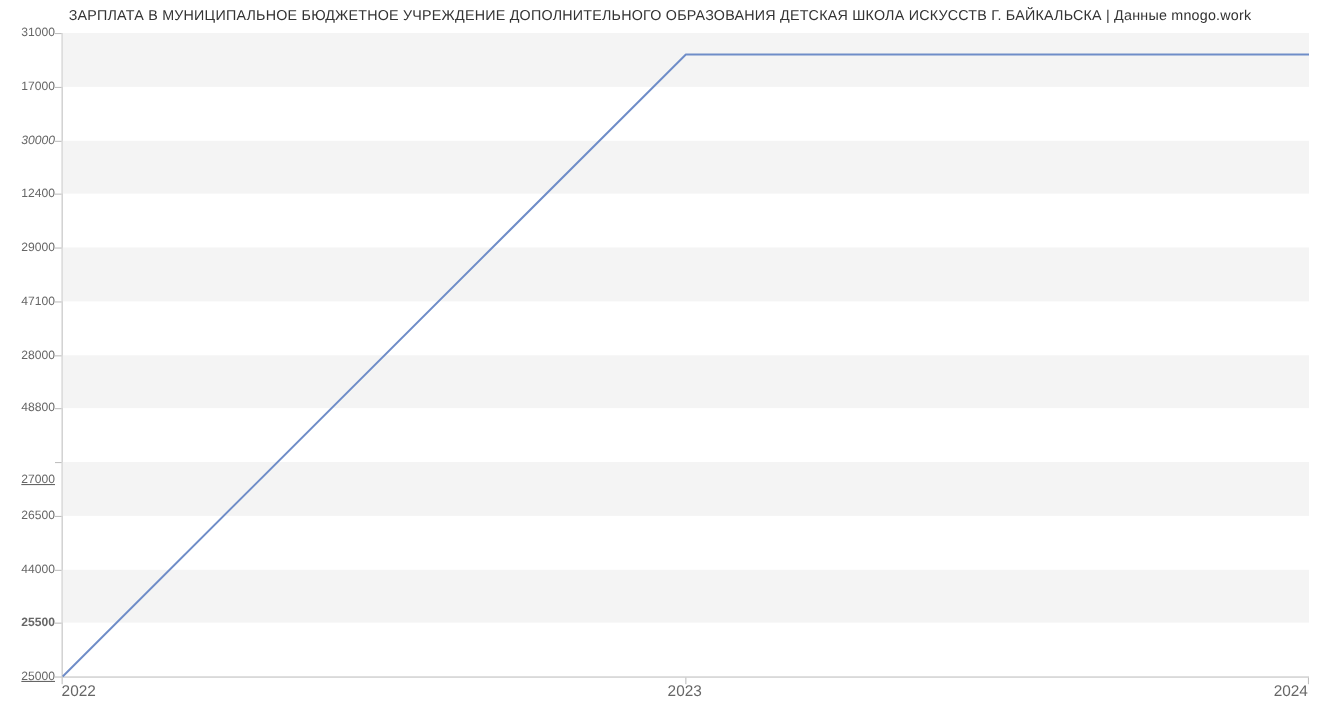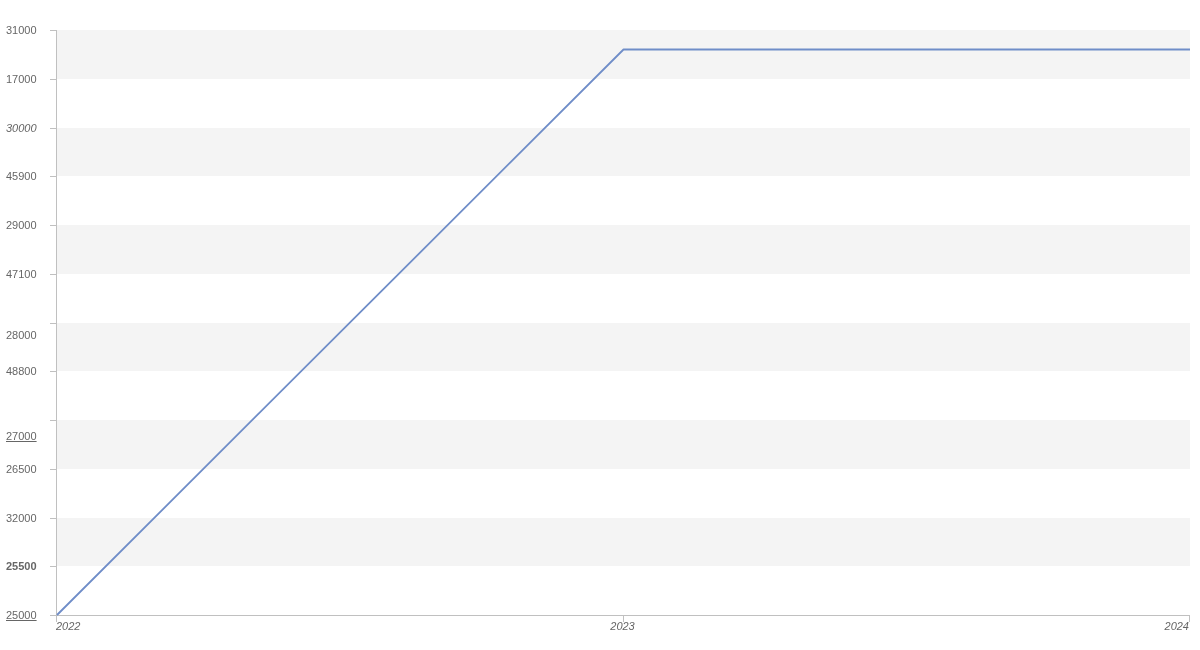--- a/index.html
+++ b/index.html
@@ -40,31 +40,31 @@
   .band {
     position: absolute;
     left: 0;
     width: 100%;
     background: #f4f4f4;
   }
   .ytick {
     position: absolute;
     right: 1150px; 
     width: 44px;
+    text-align: right;
     font-size: 11px;
     color: #666666;
     transform: translateY(-50%);
   }
   .xtick {
     position: absolute;
     top: 620px;
-    font-size: 11px;
+    font-size: 14px;
     color: #666666;
     transform: translateX(-50%);
-    font-style: italic;
   }
   .yTickMark {
     position: absolute;
     left: 50px;
     width: 6px;
     height: 1px;
     background: #c0c0c0;
   }
   .xTickMark {
     position: absolute;
@@ -77,51 +77,52 @@
     position: absolute;
     left: 0;
     top: 0;
     overflow: visible;
   }
 </style>
 </head>
 <body>
 
 <div class="chart-wrap">
+  <div class="title">ЗАРПЛАТА В МУНИЦИПАЛЬНОЕ БЮДЖЕТНОЕ  УЧРЕЖДЕНИЕ ДОПОЛНИТЕЛЬНОГО ОБРАЗОВАНИЯ  ДЕТСКАЯ ШКОЛА ИСКУССТВ Г. БАЙКАЛЬСКА | Данные mnogo.work</div>
 
   <div class="plot" id="plot">
     <div class="band" style="top: 487.5px; height: 48.75px;"></div>
       <div class="band" style="top: 390px; height: 48.75px;"></div>
       <div class="band" style="top: 292.5px; height: 48.75px;"></div>
       <div class="band" style="top: 195px; height: 48.75px;"></div>
       <div class="band" style="top: 97.5px; height: 48.75px;"></div>
       <div class="band" style="top: 0px; height: 48.75px;"></div>
       <svg class="lines" id="svgLines" width="1134" height="586">
         <path d="M0 585 L566.5 19.5 L1133 19.5" fill="none" stroke="#6f8dc8" stroke-width="1.8" stroke-linejoin="round"></path>
       </svg>
   </div>
 <div class="ytick" style="top: 615px; text-decoration: underline;">25000</div>
     <div class="yTickMark" style="top: 615px;"></div>
     <div class="ytick" style="top: 566.25px; font-weight: bold;">25500</div>
     <div class="yTickMark" style="top: 566.25px;"></div>
-    <div class="ytick" style="top: 517.5px;">32000</div>
+    <div class="ytick" style="top: 517.5px;">44000</div>
     <div class="yTickMark" style="top: 517.5px;"></div>
     <div class="ytick" style="top: 468.75px;">26500</div>
     <div class="yTickMark" style="top: 468.75px;"></div>
     <div class="ytick" style="top: 436px; text-decoration: underline;">27000</div>
     <div class="yTickMark" style="top: 420px;"></div>
     <div class="ytick" style="top: 371.25px;">48800</div>
     <div class="yTickMark" style="top: 371.25px;"></div>
-    <div class="ytick" style="top: 322.5px; margin-top: 12px;">28000</div>
+    <div class="ytick" style="top: 322.5px;">28000</div>
     <div class="yTickMark" style="top: 322.5px;"></div>
     <div class="ytick" style="top: 273.75px;">47100</div>
     <div class="yTickMark" style="top: 273.75px;"></div>
     <div class="ytick" style="top: 225px;">29000</div>
     <div class="yTickMark" style="top: 225px;"></div>
-    <div class="ytick" style="top: 176.25px;">45900</div>
+    <div class="ytick" style="top: 176.25px;">12400</div>
     <div class="yTickMark" style="top: 176.25px;"></div>
     <div class="ytick" style="top: 127.5px; font-style: italic;">30000</div>
     <div class="yTickMark" style="top: 127.5px;"></div>
     <div class="ytick" style="top: 78.75px;">17000</div>
     <div class="yTickMark" style="top: 78.75px;"></div>
     <div class="ytick" style="top: 30px;">31000</div>
     <div class="yTickMark" style="top: 30px;"></div>
     <div class="xtick" style="left: 56px; transform: translateX(0px);">2022</div>
     <div class="xTickMark" style="left: 56px;"></div>
     <div class="xtick" style="left: 622.5px;">2023</div>

